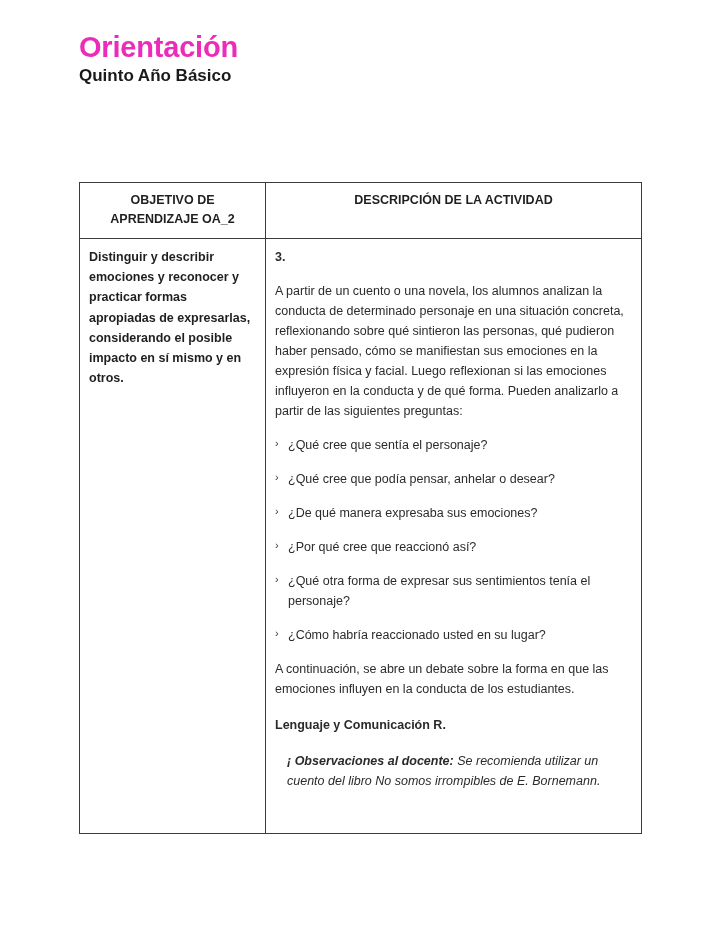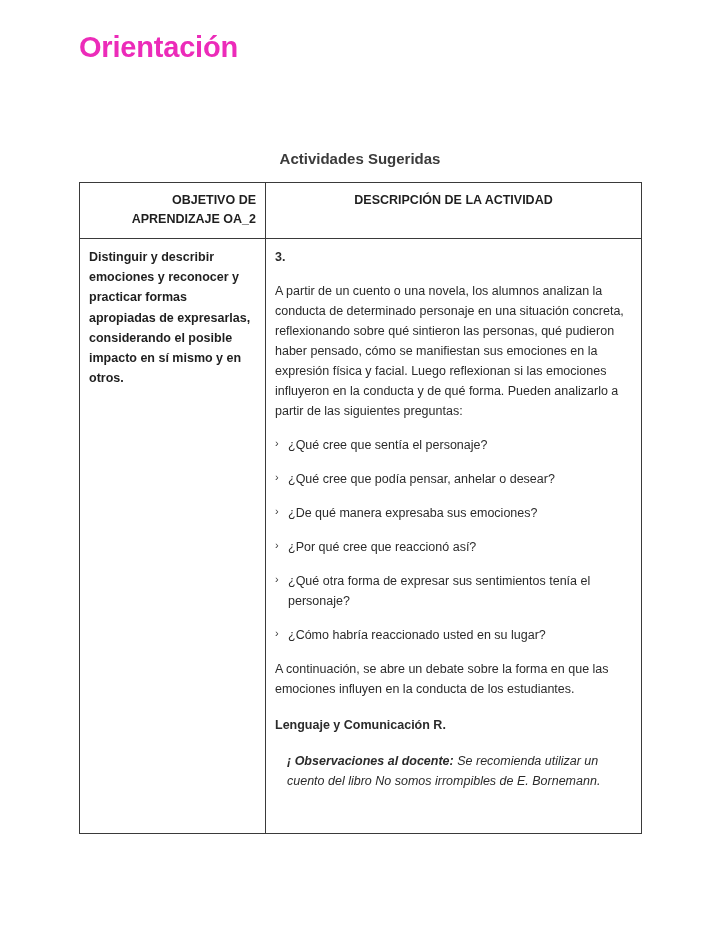--- a/index.html
+++ b/index.html
@@ -88,21 +88,21 @@
     border: 1px solid #3a3a3a;
     vertical-align: top;
     padding: 8px 9px 8px 9px;
   }
   .col-objective { width: 186px; }
   .col-description { width: 376px; }
 
   th.th-objective {
     font-size: 12.5px;
     font-weight: bold;
-    text-align: right;
+    text-align: center;
     line-height: 1.55;
     color: #1f1f1f;
     height: 38px;
   }
   th.th-description {
     font-size: 12.5px;
     font-weight: bold;
     text-align: center;
     line-height: 1.55;
     color: #1f1f1f;
@@ -166,24 +166,24 @@
   }
 </style>
 </head>
 <body>
 
 <div class="page">
 
   <div class="doc-header">
     <div class="header-left">
       <div class="subject-title">Orientación</div>
+      <div class="grade-title">Quinto Año Básico</div>
     </div>
   </div>
 
-  <div class="section-title">Actividades Sugeridas</div>
 
   <table class="activities-table">
     <colgroup>
       <col class="col-objective">
       <col class="col-description">
     </colgroup>
     <thead>
       <tr>
         <th class="th-objective">OBJETIVO DE APRENDIZAJE OA_2</th>
         <th class="th-description">DESCRIPCIÓN DE LA ACTIVIDAD</th>

